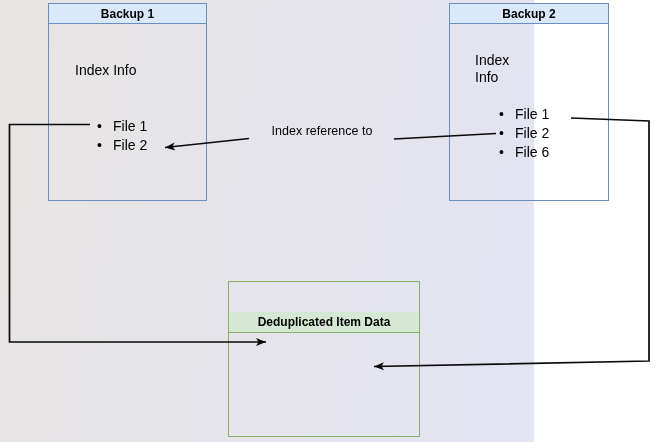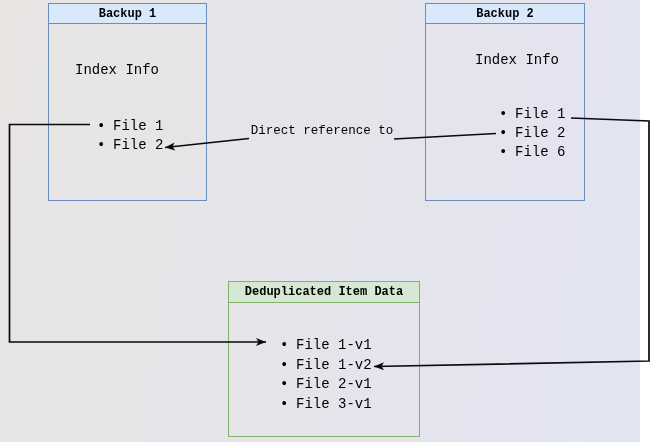--- a/index.html
+++ b/index.html
@@ -3,23 +3,22 @@
 <meta charset="utf-8">
 <style>
   html, body { margin: 0; padding: 0; }
   body {
     width: 657px; height: 442px;
     font-family: "Liberation Sans", sans-serif;
     overflow: hidden;
   }
   .canvas {
     position: relative;
-    width: 640px; height: 442px;
+    width: 534px; height: 442px;
     background: linear-gradient(100deg, #e8e5e3 0%, #e5e4ea 45%, #e3e4f3 100%);
-    font-family: Liberation Mono, monospace;
   }
   
   .diagram-box {
     position: absolute;
     border: 1.6px solid;
     background: transparent;
     box-sizing: border-box;
   }
   .box-blue  { border-color: #6c8ebf; }
   .box-green { border-color: #82b366; }
@@ -29,23 +28,23 @@
     border-bottom: 1.6px solid;
     font-size: 12px;
     font-weight: bold;
     color: #000;
     text-align: center;
     display: flex;
     align-items: center;
     justify-content: center;
   }
   .box-blue  .box-header { background: #dae8fc; border-color: #6c8ebf; height: 20px; }
-  .box-green .box-header { background: #d5e8d4; border-color: #82b366; height: 21px; }
+  .box-green .box-header { background: #d5e8d4; border-color: #82b366; height: 21px; margin-top: 30px; }
   #backup1-box { left: 48px;  top: 3px;   width: 159px; height: 198px; }
-  #backup2-box { left: 425px; top: 3px;   width: 160px; height: 198px; }
+  #backup2-box { left: 449px; top: 3px;   width: 160px; height: 198px; }
   #dedup-box   { left: 228px; top: 281px; width: 192px; height: 156px; }
   
   .index-label {
     position: absolute;
     font-size: 14px;
     color: #000;
     line-height: 17px;
   }
   #backup1-index { left: 75px;  top: 62px; }
   #backup2-index { left: 475px; top: 52px; }
@@ -121,29 +120,23 @@
     <li>File 1</li>
     <li>File 2</li>
     <li>File 6</li>
   </ul>
 
   <div class="diagram-box box-green" id="dedup-box">
     <div class="box-header">
       <span>Deduplicated Item Data</span>
     </div>
   </div>
-  <ul class="file-list" id="dedup-list">
-    <li>File 1-v1</li>
-    <li>File 1-v2</li>
-    <li>File 2-v1</li>
-    <li>File 3-v1</li>
-  </ul>
 
   <div class="annotation">
-    <div>Direct reference to</div>
+    <div>Index reference to</div>
   </div>
 
   <svg class="connectors" viewBox="0 0 657 442" xmlns="http://www.w3.org/2000/svg">
     <defs>
       <marker id="arrowhead" viewBox="0 0 12 10" refX="11" refY="5" markerWidth="12" markerHeight="10" orient="auto" markerUnits="userSpaceOnUse">
         <path d="M1,1 L11,5 L1,9 L3.5,5 Z" fill="#0a0a0a"></path>
       </marker>
     </defs>
     <path class="wire" d="M 90 124.5 L 9.5 124.5 L 9.5 342 L 266 342" marker-end="url(#arrowhead)"></path>
     <path class="wire" d="M 571 118 L 649 121 L 649 361 L 374 366.5" marker-end="url(#arrowhead)"></path>

